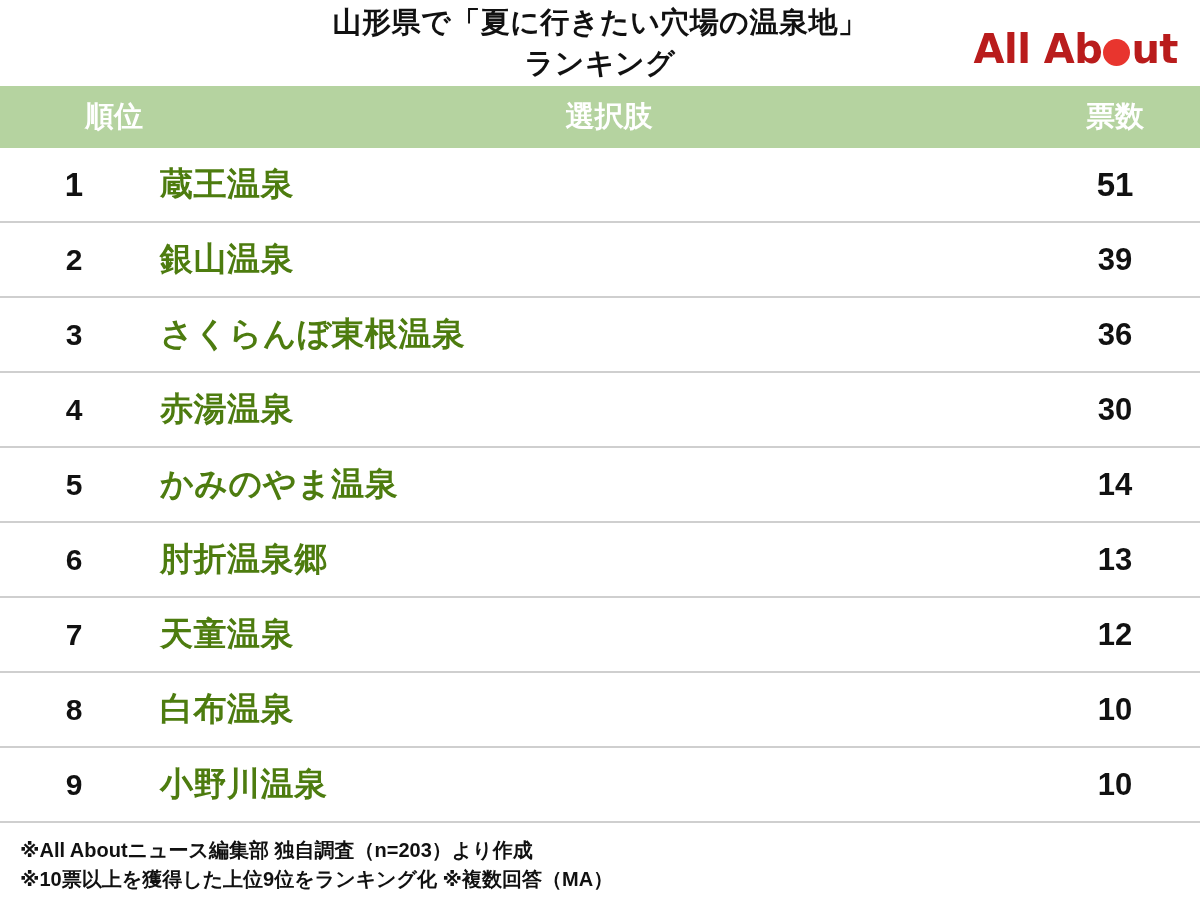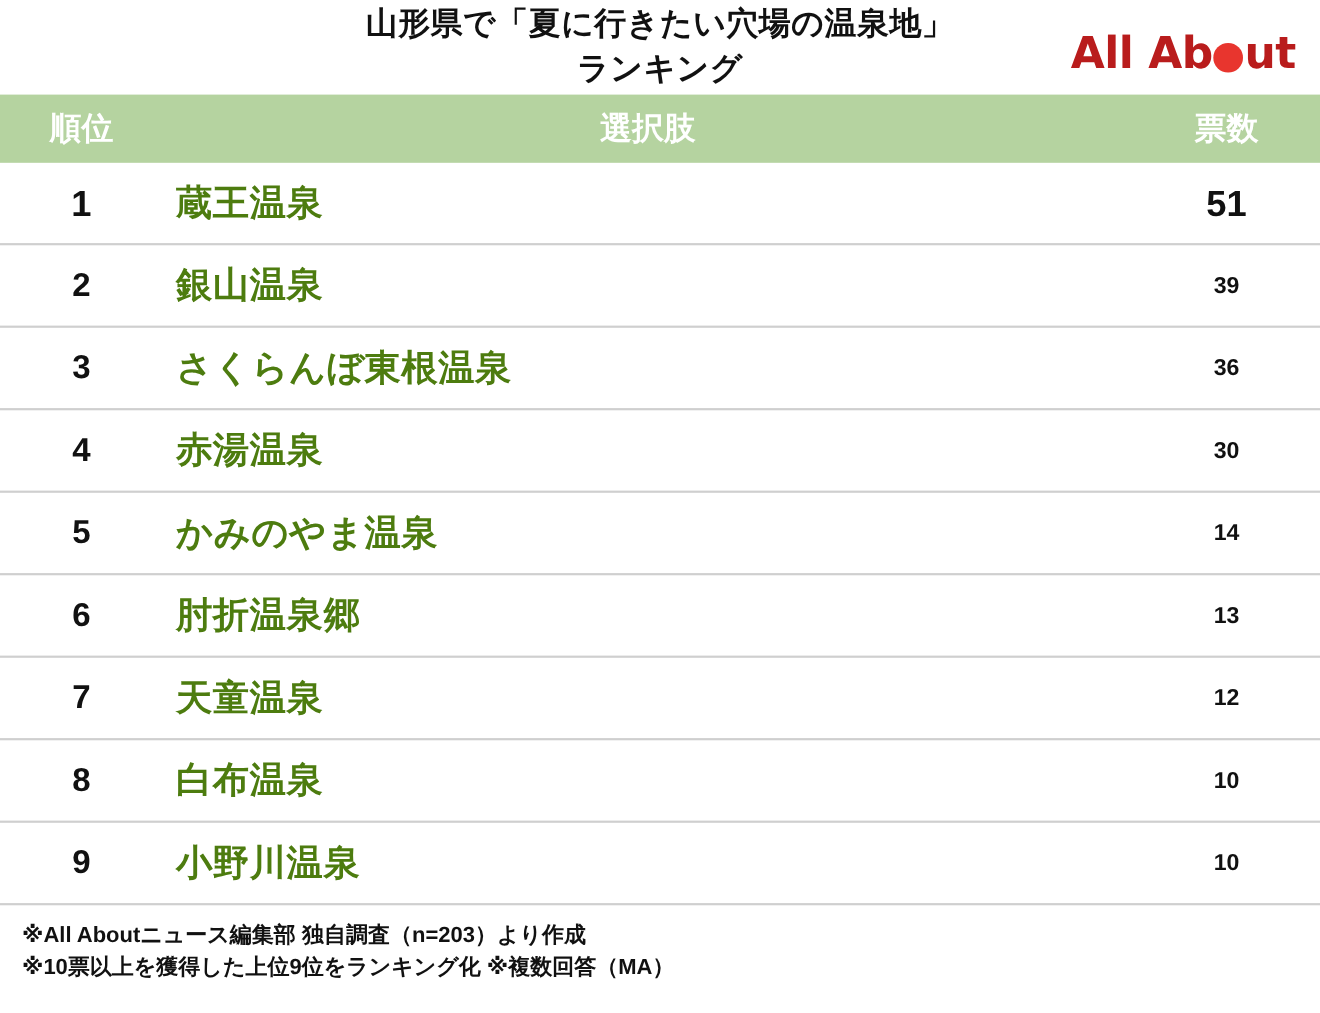--- a/index.html
+++ b/index.html
@@ -79,20 +79,21 @@
     background: #b5d3a0;
     height: 62px;
     color: #ffffff;
     font-weight: bold;
     font-size: 29px;
   }
   .col-rank {
     width: 148px;
     text-align: center;
     flex: 0 0 148px;
+    margin-left: 40px;
   }
   .col-choice {
     flex: 1 1 auto;
     text-align: center;
   }
   .col-votes {
     width: 170px;
     flex: 0 0 170px;
     text-align: center;
   }
@@ -122,21 +123,21 @@
     text-align: left;
     padding-left: 12px;
     font-size: 33px;
     color: #4d7c0f;
     letter-spacing: 0.5px;
   }
   .votes {
     width: 170px;
     flex: 0 0 170px;
     text-align: center;
-    font-size: 21px;
+    font-size: 31px;
     color: #111111;
   }
   .row.top .votes {
     font-size: 33px;
   }
 
   
   .notes {
     padding: 13px 0 0 20px;
     font-size: 20px;

